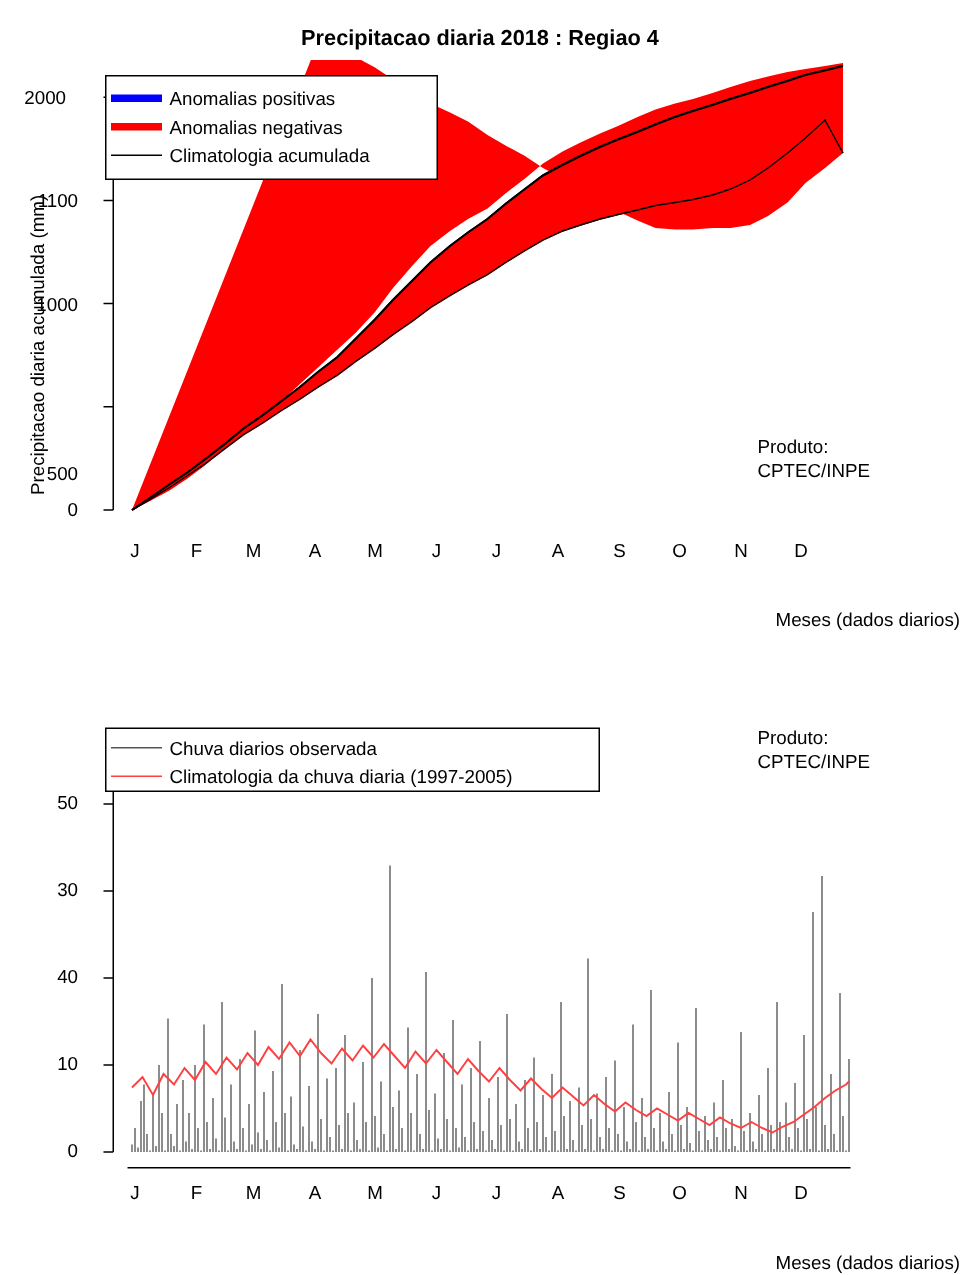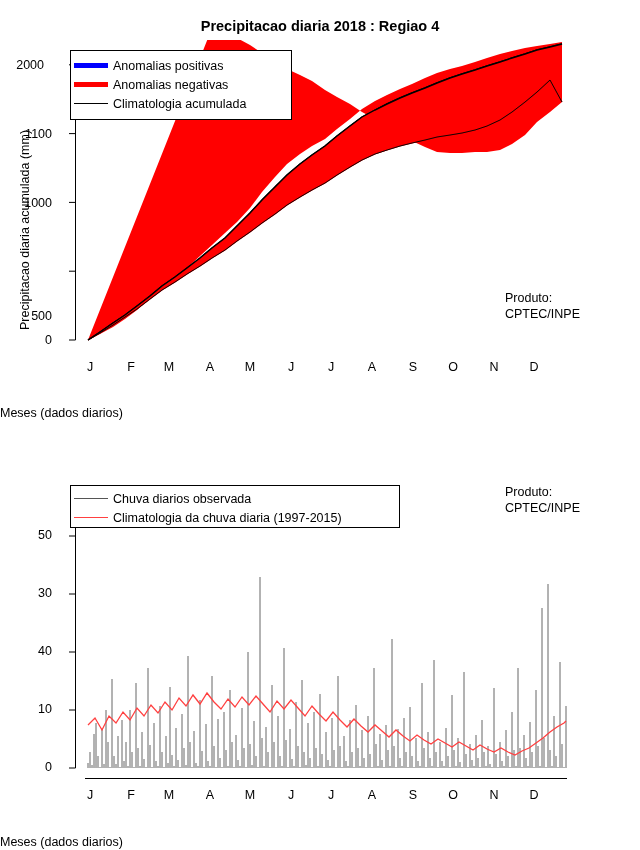--- a/index.html
+++ b/index.html
@@ -10,21 +10,21 @@
   }
   .panel{position:absolute;left:0;width:640px;}
   #panel-top{top:0;height:430px;}
   #panel-bottom{top:430px;height:420px;}
 
   .chart-title{
     position:absolute;left:0;width:640px;text-align:center;
     font-size:14.5px;font-weight:bold;
   }
   .axis-label-x{
-    position:absolute;width:640px;left:0;text-align:left;font-size:12.5px;
+    position:absolute;width:640px;left:0;text-align:right;font-size:12.5px;
   }
   .axis-label-y{
     position:absolute;font-size:12.5px;
     transform:rotate(-90deg);transform-origin:left top;white-space:nowrap;
   }
   .plot{position:absolute;overflow:visible;}
   .tick-text{position:absolute;font-size:12.5px;white-space:nowrap;}
   .ytick{text-align:right;}
   .xtick{text-align:center;}
   .produtor{
@@ -238,16 +238,16 @@
     <div class="legendrow" style="margin-top:3px;">
       <span class="legendkey">
           <span class="swatch-thin" style="background:#555555;"></span>
         </span>
       <span class="legendlabel">Chuva diarios observada</span>
     </div>
     <div class="legendrow">
       <span class="legendkey">
           <span class="swatch-thin" style="background:#ff4040;"></span>
         </span>
-      <span class="legendlabel">Climatologia da chuva diaria (1997-2015)</span>
+      <span class="legendlabel">Climatologia da chuva diaria (1997-2005)</span>
     </div>
   </div>
 </div>
 
 </body></html>

